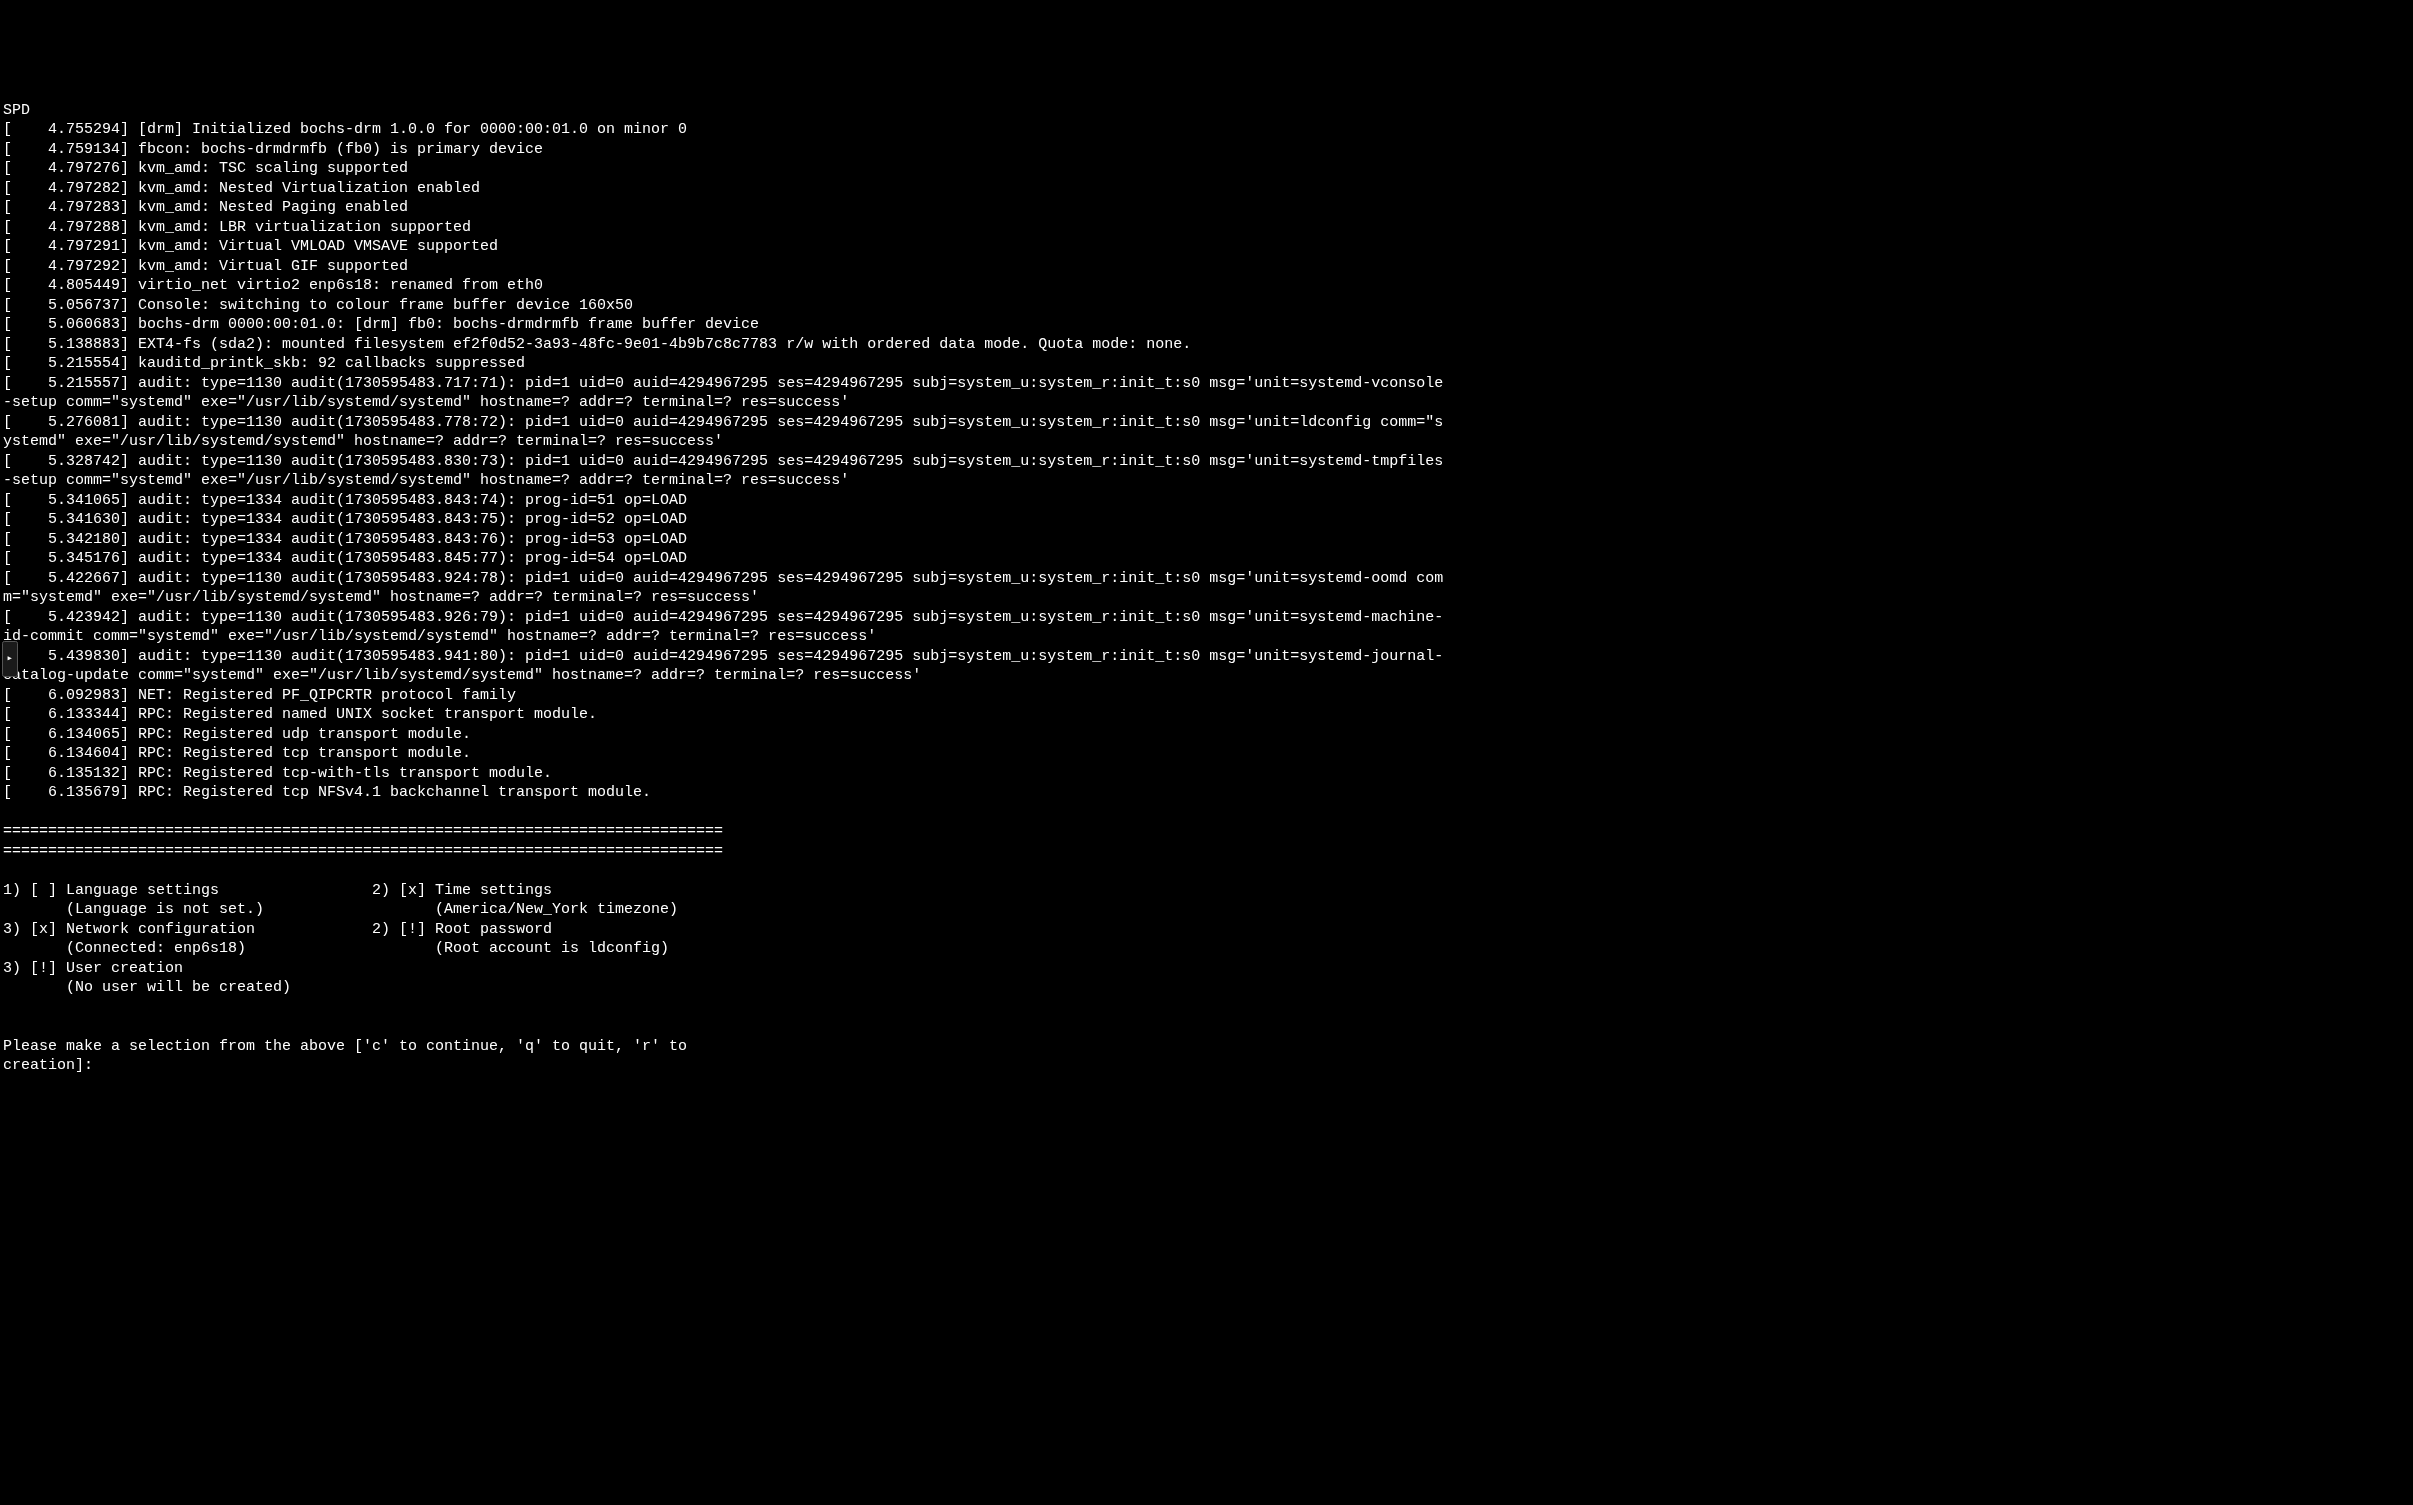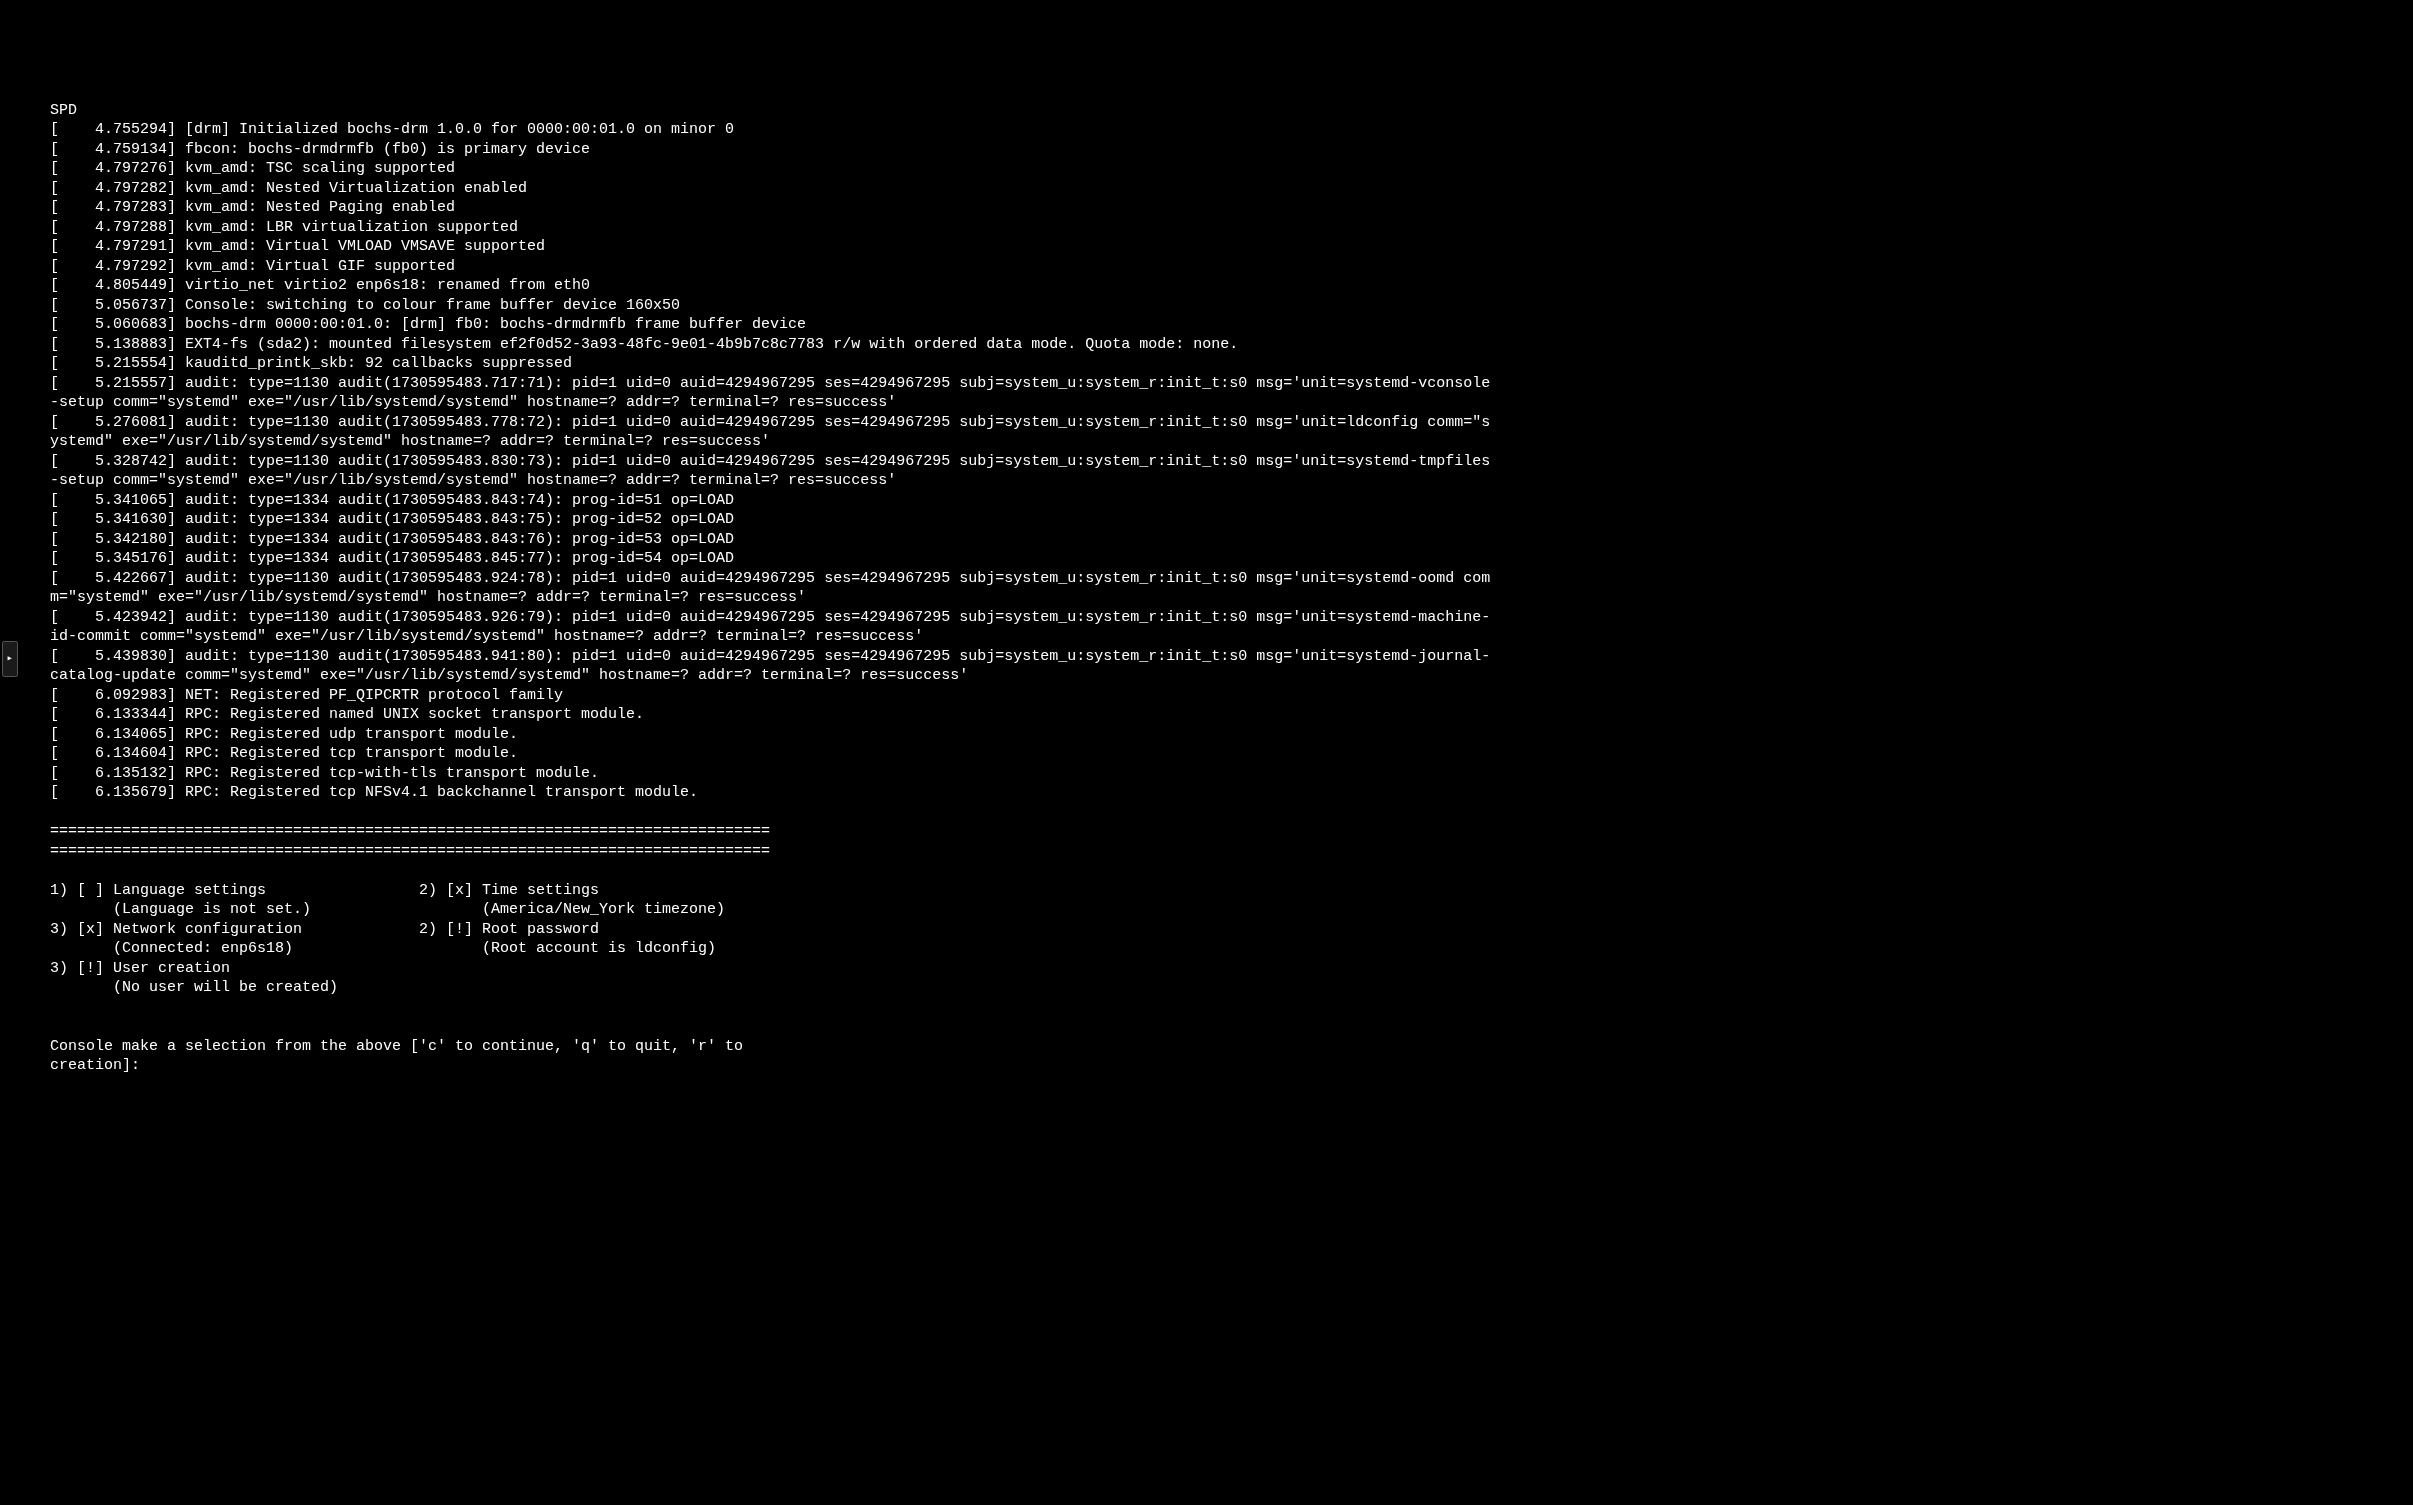--- a/index.html
+++ b/index.html
@@ -14,21 +14,20 @@
       font-size: 15px;
       line-height: 1.3;
       white-space: pre;
       overflow: hidden;
       width: 2413px;
       height: 1506px;
       padding: 0;
     }
     .terminal {
       padding: 3px 0 0 3px;
-      margin-left: 47px;
     }
     .side-indicator {
       position: absolute;
       left: 1.5px;
       top: 641px;
       width: 16.6px;
       height: 36px;
       background: #1a1a1a;
       border: 0.8px solid #555;
       border-radius: 2.3px;
@@ -85,21 +84,21 @@
 <span>================================================================================</span>
 
 <span>1) [ ] Language settings                 2) [x] Time settings</span>
 <span>       (Language is not set.)                   (America/New_York timezone)</span>
 <span>3) [x] Network configuration             2) [!] Root password</span>
 <span>       (Connected: enp6s18)                     (Root account is ldconfig)</span>
 <span>3) [!] User creation</span>
 <span>       (No user will be created)</span>
 
 
-<span>Console make a selection from the above ['c' to continue, 'q' to quit, 'r' to</span>
+<span>Please make a selection from the above ['c' to continue, 'q' to quit, 'r' to</span>
 <span>creation]: </span>
 </div>
 
 <div class="side-indicator">
   <span>▸</span>
 </div>
 
 
 
 

